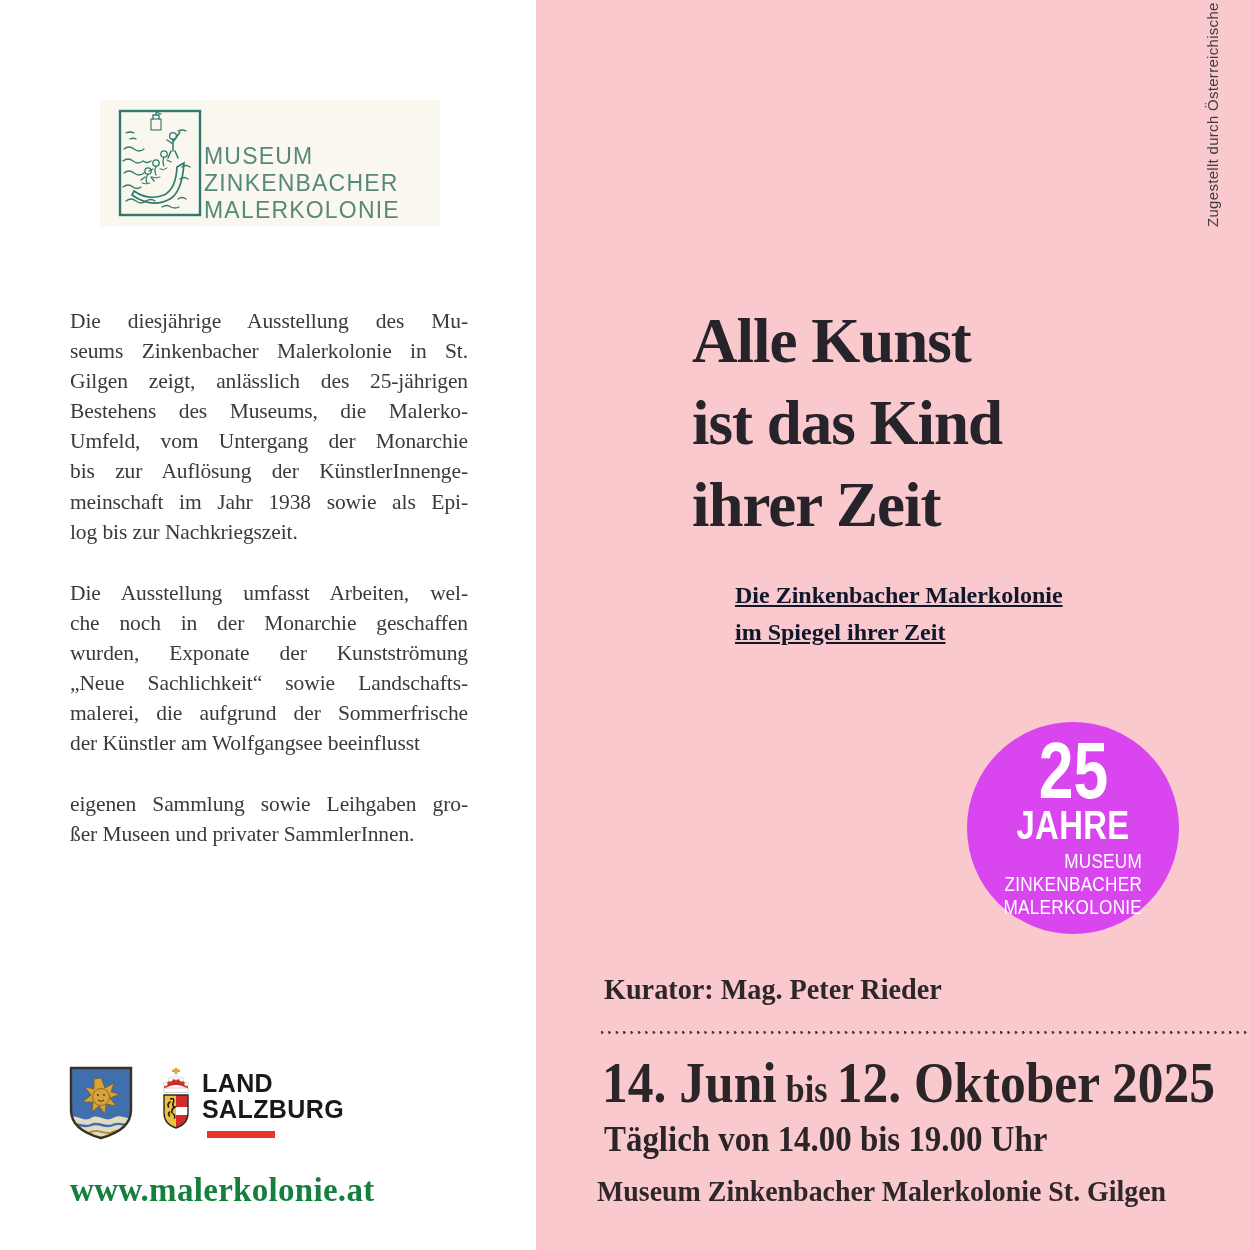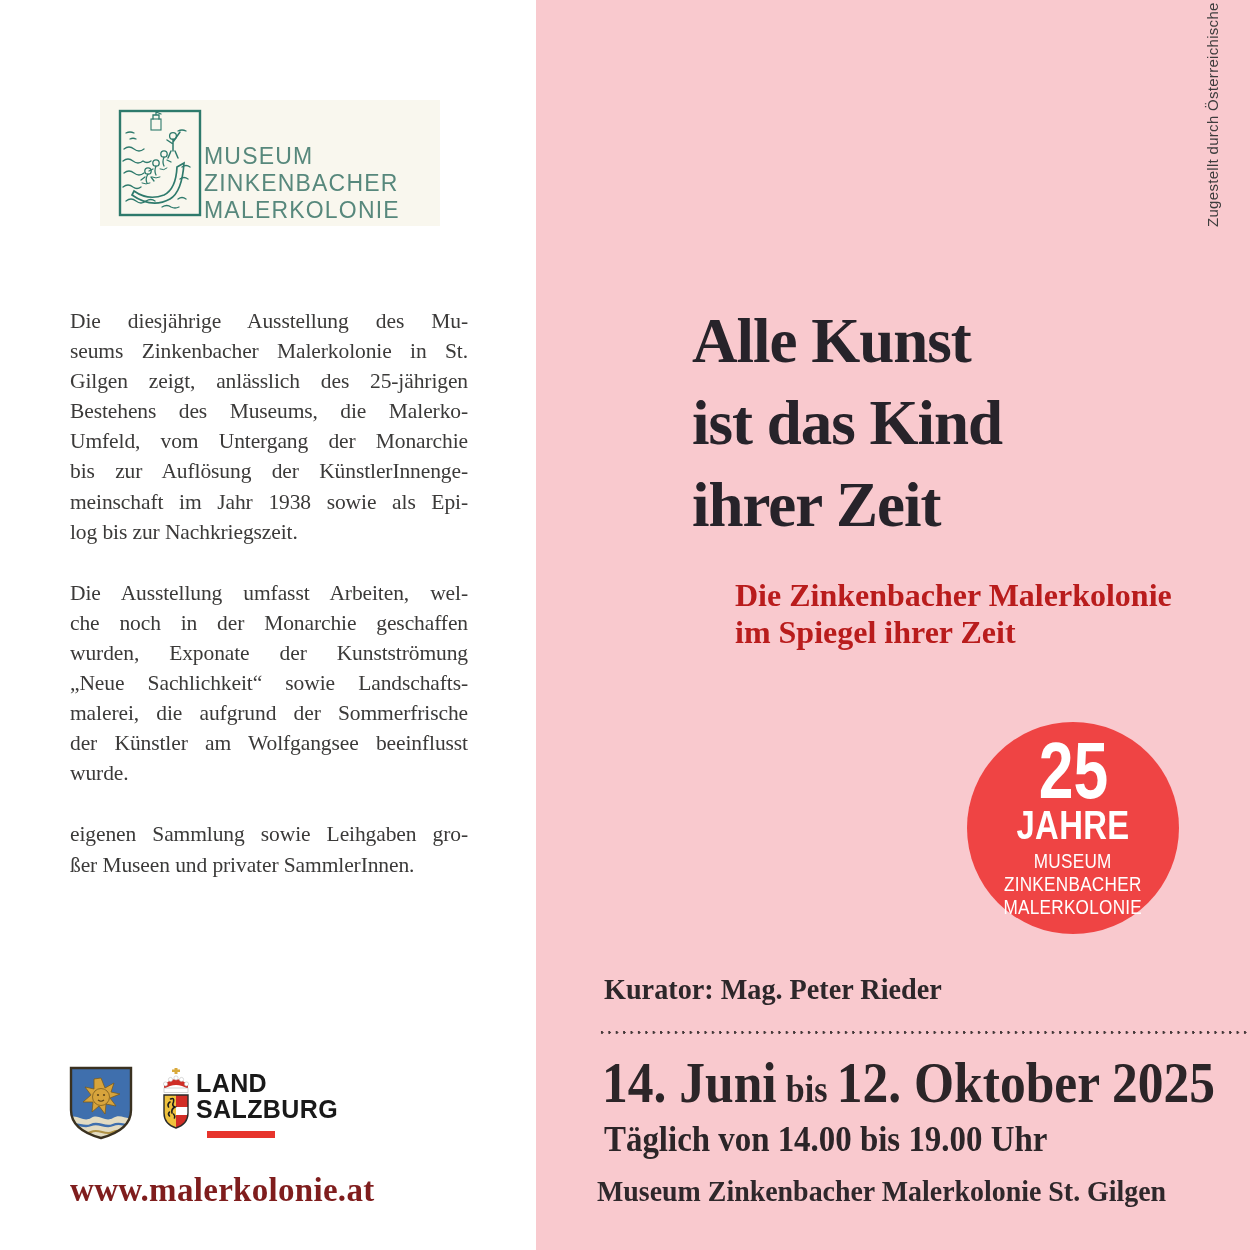--- a/index.html
+++ b/index.html
@@ -12,35 +12,35 @@
   .logo-text{position:absolute;left:104px;top:42px;color:#57887c;font-family:"Liberation Sans",sans-serif;
              font-size:23px;line-height:26px;font-weight:400;letter-spacing:1.2px;white-space:nowrap;
              transform:scaleY(1.04);transform-origin:left top;}
   .paragraphs{position:absolute;left:70px;top:306px;width:398px;color:#3b3a39;
               font-size:21.5px;line-height:30.1px;letter-spacing:-0.1px;}
   .jpar{margin:0 0 31px 0;font-family:Liberation Serif, serif;}
   .jline{text-align:justify;text-align-last:justify;}
   .jpar .jline:last-child{text-align-last:left;}
   .gilgen-arms{position:absolute;left:69px;top:1066px;}
   .salzburg-arms{position:absolute;left:157px;top:1068px;}
-  .land-text{position:absolute;left:196px;top:1070px;color:#191919;font-family:"Liberation Sans",sans-serif;
+  .land-text{position:absolute;left:202px;top:1070px;color:#191919;font-family:"Liberation Sans",sans-serif;
              font-size:25px;line-height:26px;font-weight:700;letter-spacing:0.4px;}
   .red-bar{position:absolute;left:207px;top:1131px;width:68px;height:7px;background:#e7342c;}
-  .website{position:absolute;left:70px;top:1172px;font-size:33px;font-weight:700;color:#7f1d1d;letter-spacing:0.3px;}
+  .website{position:absolute;left:70px;top:1172px;font-size:33px;font-weight:700;color:#15803d;letter-spacing:0.3px;}
 
   
   .pink-panel{position:absolute;left:536px;top:0;width:714px;height:1250px;background:#f9c9ce;}
   .postal{position:absolute;left:668px;top:22px;height:205px;writing-mode:vertical-rl;transform:rotate(180deg);
           font-family:"Liberation Sans",sans-serif;font-size:15px;color:#3d3d3d;letter-spacing:0.3px;white-space:nowrap;}
   .title{position:absolute;left:156px;top:300px;font-size:63px;line-height:82px;font-weight:700;
          color:#27232a;letter-spacing:-1px;}
-  .subtitle{position:absolute;left:199px;top:577px;font-size:32px;line-height:37px;font-weight:700;color:#b91c1c;}
-  .badge{position:absolute;left:431px;top:722px;width:212px;height:212px;border-radius:50%;background:#ef4444;
+  .subtitle{position:absolute;left:199px;top:577px;font-size:24px;line-height:37px;font-weight:700;color:#0f172a;text-decoration:underline;}
+  .badge{position:absolute;left:431px;top:722px;width:212px;height:212px;border-radius:50%;background:#d946ef;
          display:flex;flex-direction:column;align-items:center;justify-content:center;color:#ffffff;
-         font-family:"Liberation Sans",sans-serif;text-align:center;}
+         font-family:"Liberation Sans",sans-serif;text-align:right;}
   .b25{font-size:80px;line-height:66px;font-weight:700;transform:scaleX(0.78);transform-origin:center;}
   .bjahre{font-size:40px;line-height:42px;font-weight:700;transform:scaleX(0.82);transform-origin:center;letter-spacing:0.5px;}
   .bsmall{margin-top:4px;font-size:19.5px;line-height:23px;font-weight:400;}
   .bs-line{transform:scaleX(0.88);transform-origin:center;letter-spacing:0.3px;}
   .curator{position:absolute;left:68px;top:972px;font-size:30px;font-weight:700;color:#2d272a;
            transform:scaleX(0.94);transform-origin:left top;white-space:nowrap;}
   .dotted{position:absolute;left:64px;top:1030px;width:650px;height:5px;
           background-image:radial-gradient(circle at 2px 2.4px,#453839 1.2px,rgba(0,0,0,0) 1.5px);
           background-size:7.4px 5px;background-repeat:repeat-x;}
   .dates{position:absolute;left:66px;top:1051px;color:#2c2528;white-space:nowrap;
@@ -109,21 +109,20 @@
           <div class="jline">meinschaft im Jahr 1938 sowie als Epi-</div>
           <div class="jline">log bis zur Nachkriegszeit.</div>
         </div>
       <div class="jpar">
           <div class="jline">Die Ausstellung umfasst Arbeiten, wel-</div>
           <div class="jline">che noch in der Monarchie geschaffen</div>
           <div class="jline">wurden, Exponate der Kunstströmung</div>
           <div class="jline">„Neue Sachlichkeit“ sowie Landschafts-</div>
           <div class="jline">malerei, die aufgrund der Sommerfrische</div>
           <div class="jline">der Künstler am Wolfgangsee beeinflusst</div>
-          <div class="jline">wurde.</div>
         </div>
       <div class="jpar">
           <div class="jline">eigenen Sammlung sowie Leihgaben gro-</div>
           <div class="jline">ßer Museen und privater SammlerInnen.</div>
         </div>
     </div>
 
     <svg class="gilgen-arms" width="64" height="74" viewBox="0 0 64 74">
       <defs>
         <clipPath id="shieldClip">

